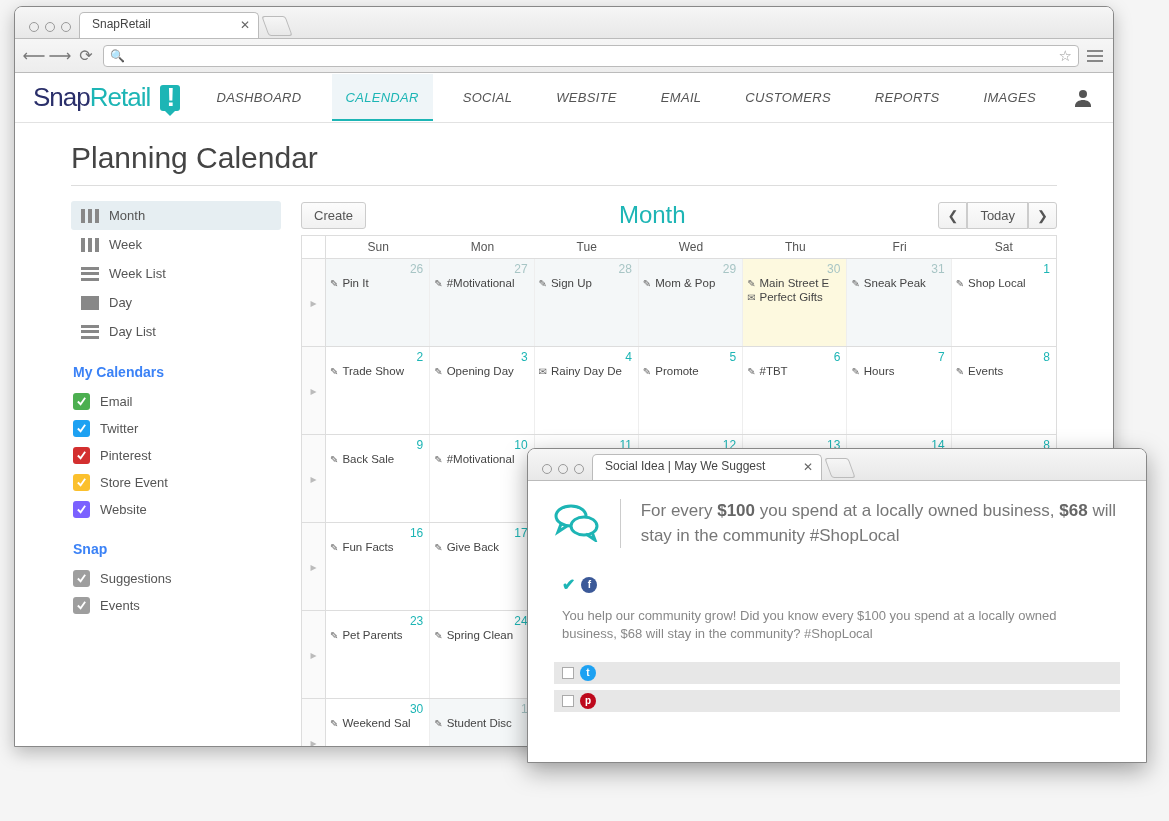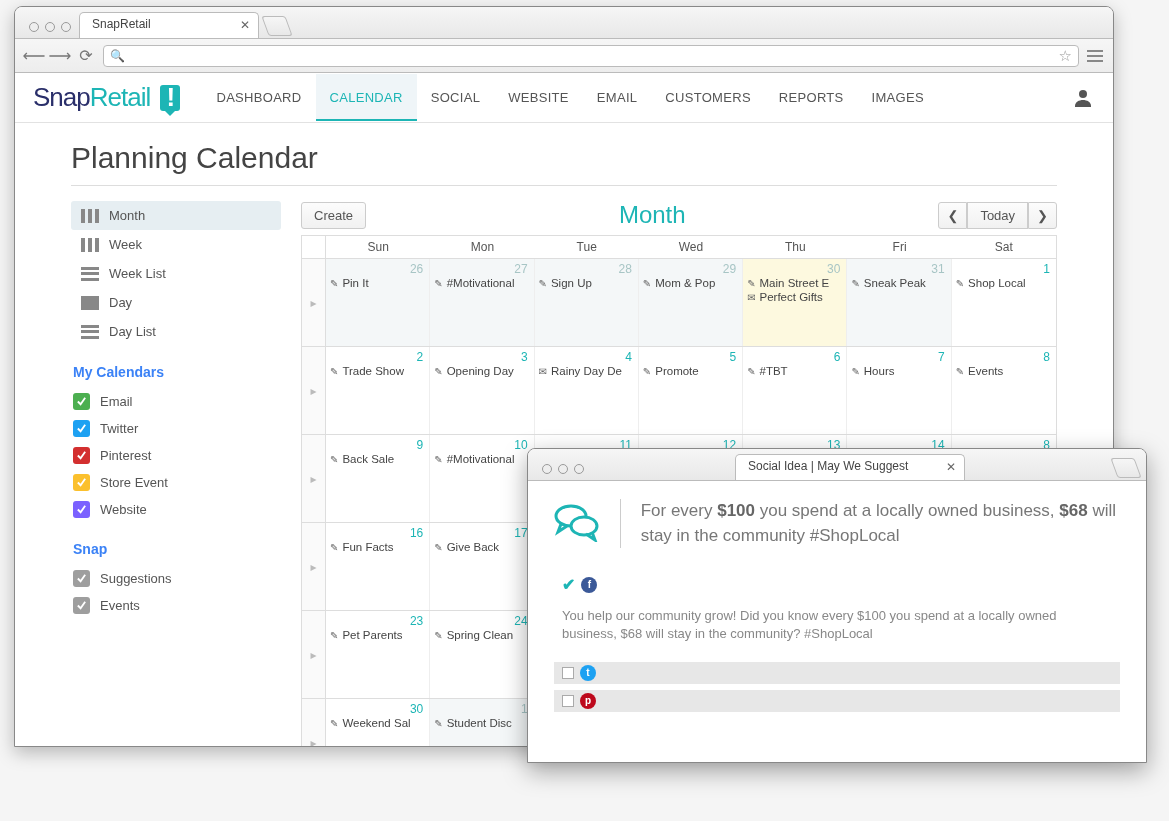--- a/index.html
+++ b/index.html
@@ -22,21 +22,21 @@
   .hamburger { display:flex; flex-direction:column; gap:3px;}
   .hamburger span{width:16px;height:2px;background:#888;}
 
   
   .app-header { height:50px; border-bottom:1px solid #e2e2e2; display:flex; align-items:center; padding:0 18px;}
   .logo { font-size:26px; font-weight:400; letter-spacing:-1px;}
   .logo .sn { color:#2a2f6a; font-weight:300;}
   .logo .re { color:#1db5b5; font-weight:400;}
   .logo-badge { display:inline-flex; background:#1db5b5; color:#fff; width:20px; height:26px; border-radius:3px; align-items:center; justify-content:center; font-weight:700; margin-left:4px; position:relative;}
   .logo-badge::after{content:""; position:absolute; bottom:-5px; left:50%; transform:translateX(-50%); border:6px solid transparent; border-top-color:#1db5b5; border-bottom:none;}
-  .nav { display:flex; gap:0; margin-left:22px;}
+  .nav { display:flex; gap:16px; margin-left:22px;font-style:italic;}
   .nav a { font-size:13px; color:#555; padding:16px 14px; text-decoration:none; letter-spacing:.3px;}
   .nav a.active { background:#eff5f8; color:#1db5b5; box-shadow:inset 0 -2px 0 #1db5b5;}
   .user-icon { margin-left:auto; width:24px; height:24px; color:#555;}
 
   .app-body { flex:1; padding:18px 0 0 56px; overflow:hidden;}
   .page-title-wrap { padding-right:56px;}
   .page-title { font-size:30px; font-weight:300; color:#444; padding-bottom:10px; border-bottom:1px solid #ddd;}
   .content { display:flex; margin-top:15px; gap:20px;}
   .sidebar { width:210px; flex-shrink:0;}
   .main { flex:1; padding-right:56px;}
@@ -75,21 +75,21 @@
   .cal-cell:last-child{border-right:none;}
   .cal-cell.prev-month{ background:#f4f7f8;}
   .cal-cell.highlight{ background:#fdf9df;}
   .daynum { text-align:right; font-size:12px; color:#1db5b5; padding-right:2px;}
   .cal-cell.prev-month .daynum{ color:#a7c5c5;}
   .event { display:flex; align-items:center; gap:4px; padding:1px 0; white-space:nowrap; overflow:hidden; text-overflow:ellipsis;}
   .event-icon{font-size:10px; color:#666;}
 
   
   .popup-window { position:absolute; left:527px; top:448px; width:620px; background:#fff; border:1px solid #888; border-radius:8px 8px 0 0; box-shadow:0 8px 24px rgba(0,0,0,.35); overflow:hidden;height:315px;}
-  .popup-titlebar { height:32px; background:linear-gradient(#f6f6f6,#e8e8e8); border-bottom:1px solid #bbb; display:flex; align-items:flex-end; padding:0 8px;justify-content:space-between;}
+  .popup-titlebar { height:32px; background:linear-gradient(#f6f6f6,#e8e8e8); border-bottom:1px solid #bbb; display:flex; align-items:flex-end; padding:0 8px;}
   .popup-body { padding:18px 26px 10px;}
   .idea-row { display:flex; gap:20px; align-items:center; padding-bottom:18px;}
   .idea-icon { color:#1db5b5;}
   .idea-divider { width:1px; align-self:stretch; background:#ccc;}
   .idea-text { font-size:17px; color:#777; font-weight:300; line-height:1.45;}
   .idea-text b{color:#666; font-weight:600;}
   .net-row { display:flex; align-items:center; gap:6px; background:#e7e7e7; padding:3px 8px; font-size:12px; margin-top:6px;}
   .net-row.first{background:transparent; padding-left:8px;}
   .check-teal{color:#1db5b5; font-size:16px; font-weight:700;}
   .social-badge{width:16px;height:16px;border-radius:50%;display:inline-flex;align-items:center;justify-content:center;color:#fff;font-size:10px;font-weight:700;}

